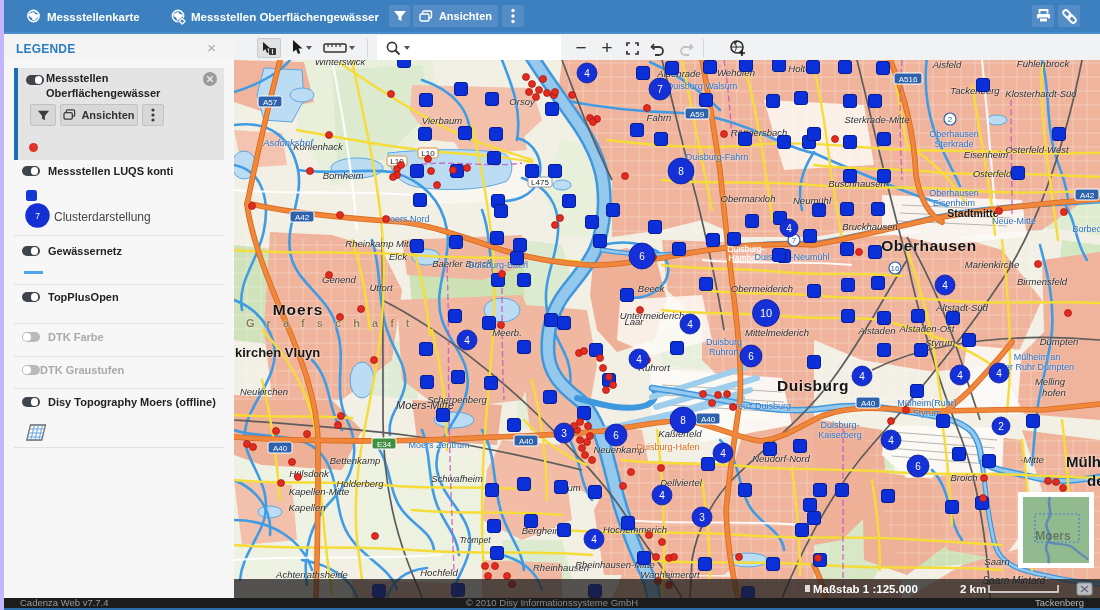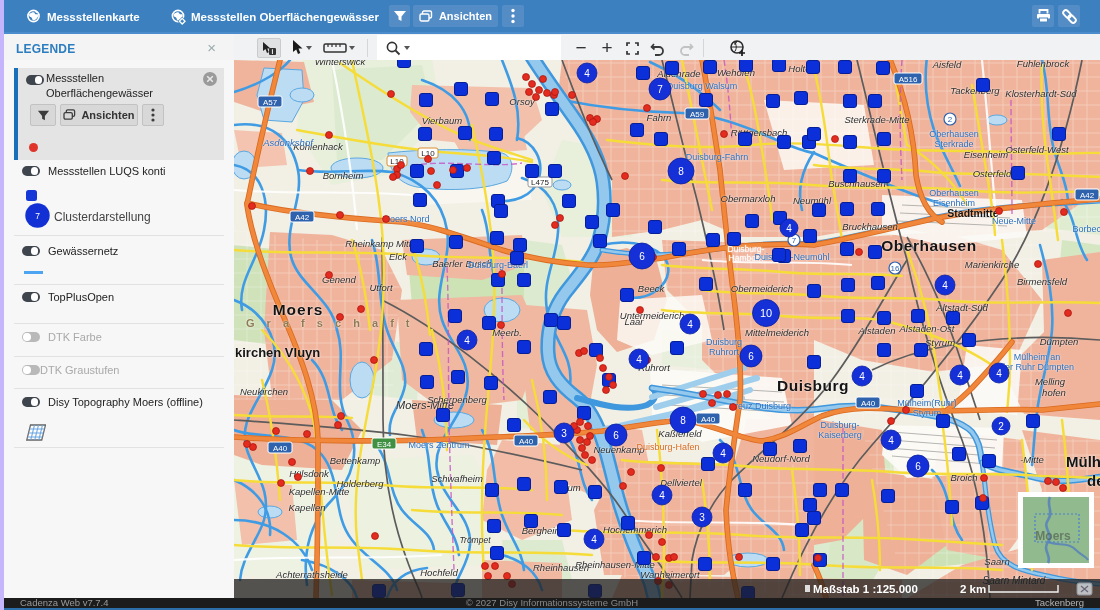--- a/index.html
+++ b/index.html
@@ -15,21 +15,21 @@
 
 #sidebar{position:absolute;left:0;top:32px;width:230px;height:567px;background:#f7f7f7}
 #sbhead{position:absolute;left:0;top:0;width:230px;height:28px;border-top:2px solid #4a8ccc;background:#f4f4f4}
 #sbhead .t{position:absolute;left:12px;top:8px;color:#2b7dc0;font-weight:bold;font-size:12px;letter-spacing:.2px}
 #sbhead .x{position:absolute;right:18px;top:5px;color:#9aa;font-size:15px}
 .layerblock{position:absolute;left:10px;top:36px;width:210px;height:92px;background:#e4e4e4;border-left:4px solid #1a6fbd}
 .tgl{position:absolute;width:17.5px;height:10px;border-radius:5px;background:#3f454d}
 .tgl:after{content:"";position:absolute;right:1.2px;top:1.2px;width:7.6px;height:7.6px;border-radius:50%;background:#fff}
 .tgl.off{background:#b9b9b9}
 .tgl.off:after{right:auto;left:1.2px}
-.sb-label{position:absolute;font-size:11px;font-weight:normal;color:#222}
+.sb-label{position:absolute;font-size:11px;font-weight:bold;color:#222}
 .sb-label.dis{color:#a9a9a9}
 .sbbtn{position:absolute;background:#d8d8d8;border:1px solid #c2c2c2;border-radius:2px;display:flex;align-items:center;justify-content:center;font-size:11px;font-weight:bold;color:#333}
 .divider{position:absolute;left:10px;width:210px;height:1px;background:#e2e2e2}
 
 #mapwrap{position:absolute;left:230px;top:60px;width:866px;height:538px;overflow:hidden}
 
 #statusbar{position:absolute;left:0;top:598px;width:1096px;height:24px;background:#1c1c1c;color:#9a9a9a;font-size:9.5px}
 #bottomstrip{position:absolute;left:0;top:608px;width:1096px;height:2px;background:#2b6ea9}
 svg text{font-family:"Liberation Sans",sans-serif}
 </style></head>
@@ -948,16 +948,16 @@
  <text x="811" y="593" font-size="11.5" font-weight="bold" fill="#fff">Maßstab 1 :125.000</text>
  <text x="958" y="593" font-size="11.5" font-weight="bold" fill="#fff">2 km</text>
  <path d="M987 585 L987 592 L1056 592 L1056 585" fill="none" stroke="#f2f2f2" stroke-width="1.4"></path>
  <rect x="1075" y="583" width="15" height="12" rx="2" fill="#cfd4d9" opacity="0.85" stroke="#9aa0a6"></rect>
  <path d="M1079 586 L1086 592 M1086 586 L1079 592" stroke="#667" stroke-width="1.2"></path>
 </g>
 </svg></div>
 
  <div id="statusbar">
   <span style="position:absolute;left:16px;top:-1px">Cadenza Web v7.7.4</span>
-  <span style="position:absolute;left:0;width:1096px;text-align:center;top:-1px;color:#8a8a8a">© 2027 Disy Informationssysteme GmbH</span>
+  <span style="position:absolute;left:0;width:1096px;text-align:center;top:-1px;color:#8a8a8a">© 2010 Disy Informationssysteme GmbH</span>
   <span style="position:absolute;right:16px;top:-1px;color:#b5b5b5">Tackenberg</span>
  </div>
  <div id="bottomstrip"></div>
 </div>
 </body></html>

